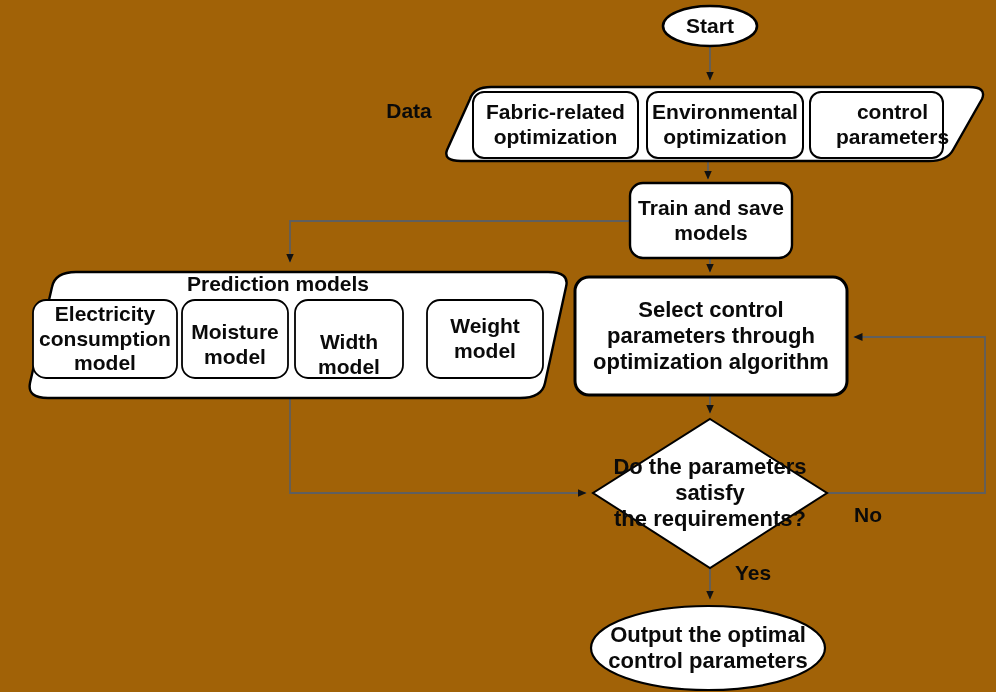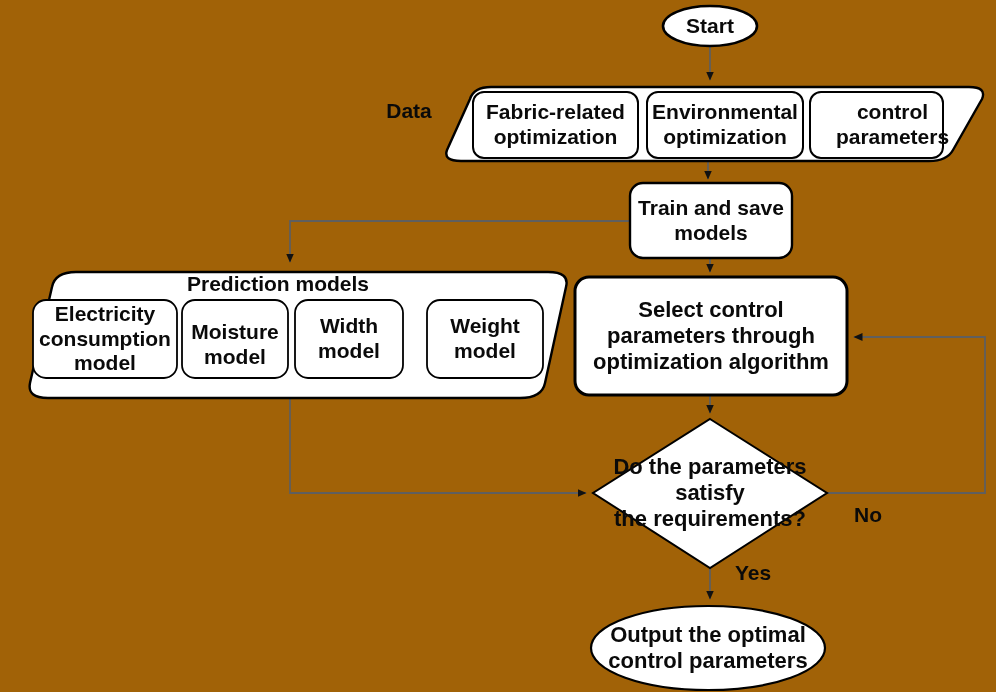--- a/index.html
+++ b/index.html
@@ -38,21 +38,21 @@
   
   #t-start    { left: 652px; top: 6px;   width: 116px; height: 40px; }
   #t-data     { left: 361px; top: 97px;  width: 96px;  height: 28px; }
   #t-fabric   { left: 473px; top: 92px;  width: 165px; height: 66px; }
   #t-env      { left: 647px; top: 92px;  width: 156px; height: 66px; }
   #t-ctrl     { left: 810px; top: 92px;  width: 133px; height: 66px; padding-left: 16px; }
   #t-train    { left: 630px; top: 183px; width: 162px; height: 75px; }
   #t-predtitle{ left: 158px; top: 271px; width: 240px; height: 27px; }
   #t-elec     { left: 33px;  top: 300px; width: 144px; height: 78px; }
   #t-moist    { left: 182px; top: 300px; width: 106px; height: 78px; margin-top: 6px; }
-  #t-width    { left: 295px; top: 300px; width: 108px; height: 78px; }
+  #t-width    { left: 295px; top: 316px; width: 108px; height: 78px; }
   #t-weight   { left: 427px; top: 300px; width: 116px; height: 78px; }
   #t-select   { left: 575px; top: 277px; width: 272px; height: 118px; }
   #t-decision { left: 586px; top: 452px; width: 248px; height: 82px; }
   #t-no       { left: 836px; top: 501px; width: 64px;  height: 28px; }
   #t-yes      { left: 718px; top: 559px; width: 70px;  height: 28px; }
   #t-output   { left: 591px; top: 610px; width: 234px; height: 76px; }
 </style>
 </head>
 <body>
 

